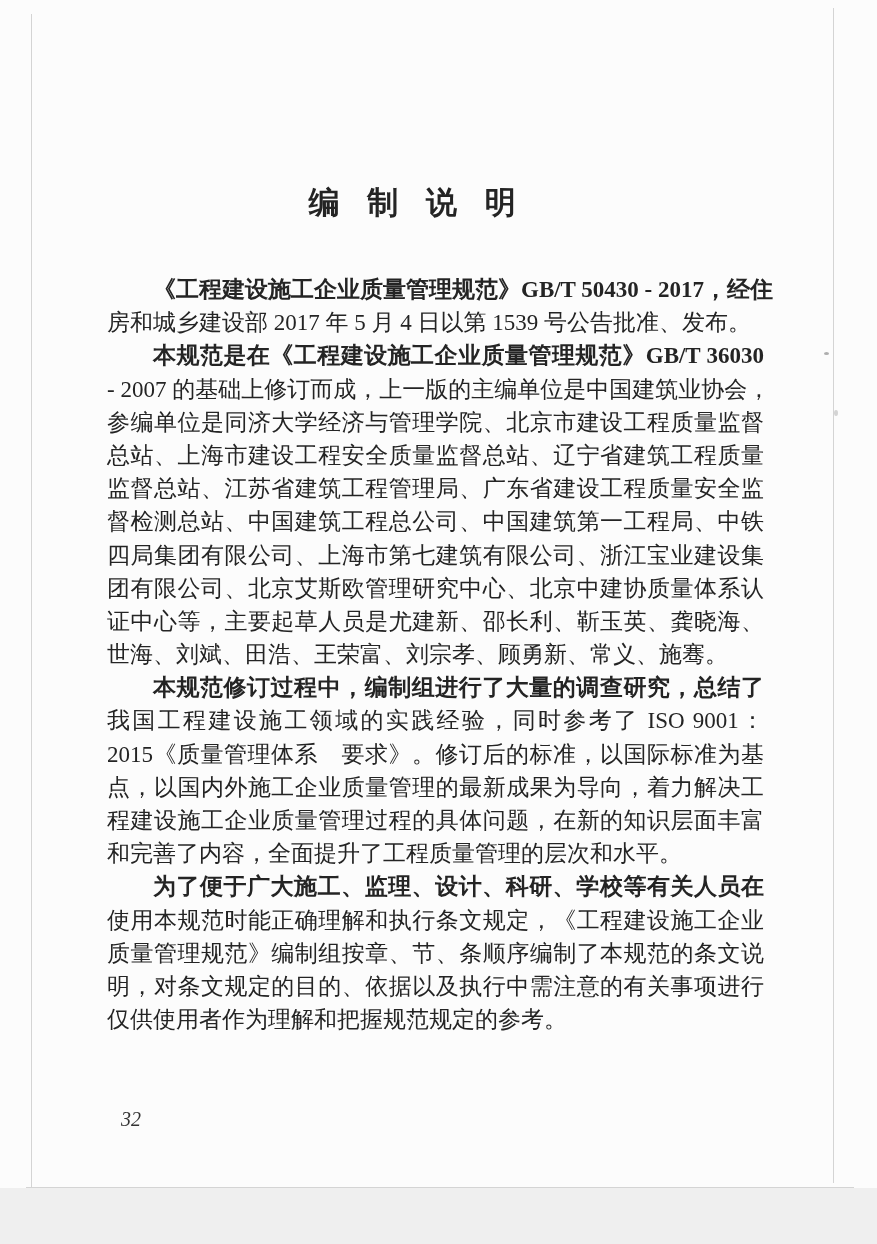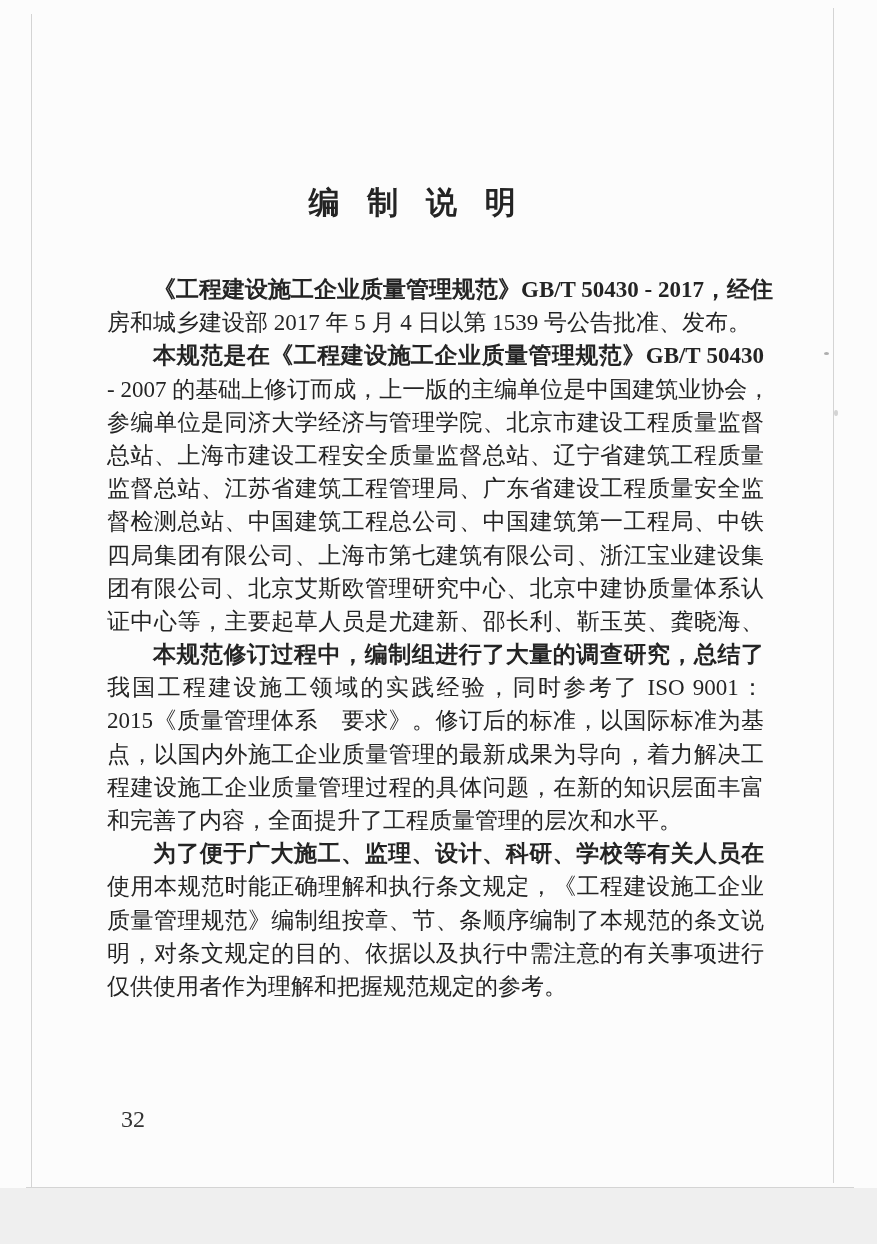--- a/index.html
+++ b/index.html
@@ -41,49 +41,50 @@
   .line {
     height: 33.2px; line-height: 33.2px;
     text-align: justify; text-align-last: justify;
     white-space: nowrap; overflow: visible;
   }
   .line.last  { text-align-last: left; white-space: normal; }
   .line.first { text-indent: 46px; font-weight: bold; }
   
   .page-number {
     position: absolute; left: 121px; top: 1104px;
-    font-size: 24px; line-height: 30px; 
+    font-size: 20px; line-height: 30px; font-style: italic;
     color: #333333;
   }
 </style>
 </head>
 <body>
 
 <div class="scan">
   <div class="edge-v edge-left"></div>
   <div class="edge-v edge-right"></div>
   <div class="edge-bottom"></div>
   <div class="below-band"></div>
   <div class="speck-1"></div>
   <div class="speck-2"></div>
 
   <div class="title">编 制 说 明</div>
 
   <div class="body-text">
       <div class="line first">《工程建设施工企业质量管理规范》GB/T 50430 - 2017，经住</div>
       <div class="line last">房和城乡建设部 2017 年 5 月 4 日以第 1539 号公告批准、发布。</div>
-      <div class="line first">本规范是在《工程建设施工企业质量管理规范》GB/T 50430</div>
+      <div class="line first">本规范是在《工程建设施工企业质量管理规范》GB/T 36030</div>
       <div class="line">- 2007 的基础上修订而成，上一版的主编单位是中国建筑业协会，</div>
       <div class="line">参编单位是同济大学经济与管理学院、北京市建设工程质量监督</div>
       <div class="line">总站、上海市建设工程安全质量监督总站、辽宁省建筑工程质量</div>
       <div class="line">监督总站、江苏省建筑工程管理局、广东省建设工程质量安全监</div>
       <div class="line">督检测总站、中国建筑工程总公司、中国建筑第一工程局、中铁</div>
       <div class="line">四局集团有限公司、上海市第七建筑有限公司、浙江宝业建设集</div>
       <div class="line">团有限公司、北京艾斯欧管理研究中心、北京中建协质量体系认</div>
       <div class="line">证中心等，主要起草人员是尤建新、邵长利、靳玉英、龚晓海、</div>
+      <div class="line last">世海、刘斌、田浩、王荣富、刘宗孝、顾勇新、常义、施骞。</div>
       <div class="line first">本规范修订过程中，编制组进行了大量的调查研究，总结了</div>
       <div class="line">我国工程建设施工领域的实践经验，同时参考了 ISO 9001：</div>
       <div class="line">2015《质量管理体系　要求》。修订后的标准，以国际标准为基</div>
       <div class="line">点，以国内外施工企业质量管理的最新成果为导向，着力解决工</div>
       <div class="line">程建设施工企业质量管理过程的具体问题，在新的知识层面丰富</div>
       <div class="line last">和完善了内容，全面提升了工程质量管理的层次和水平。</div>
       <div class="line first">为了便于广大施工、监理、设计、科研、学校等有关人员在</div>
       <div class="line">使用本规范时能正确理解和执行条文规定，《工程建设施工企业</div>
       <div class="line">质量管理规范》编制组按章、节、条顺序编制了本规范的条文说</div>
       <div class="line">明，对条文规定的目的、依据以及执行中需注意的有关事项进行</div>

